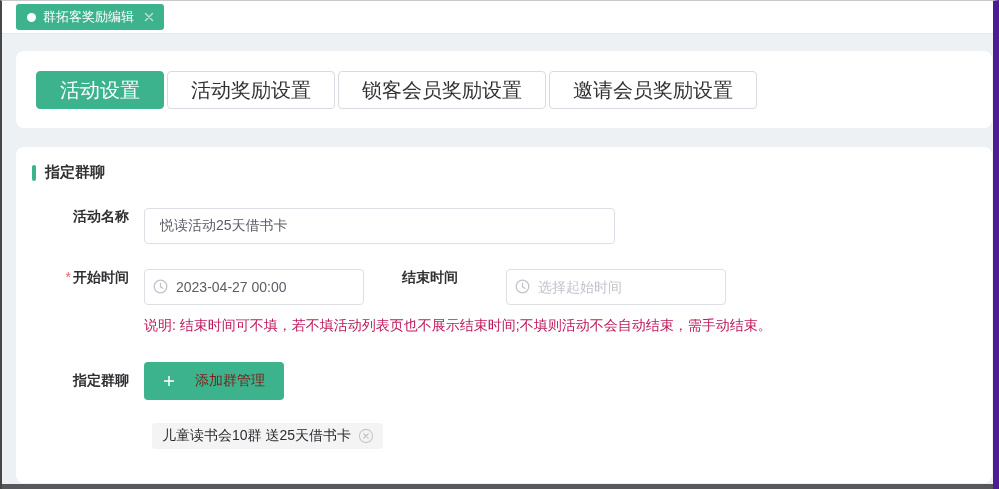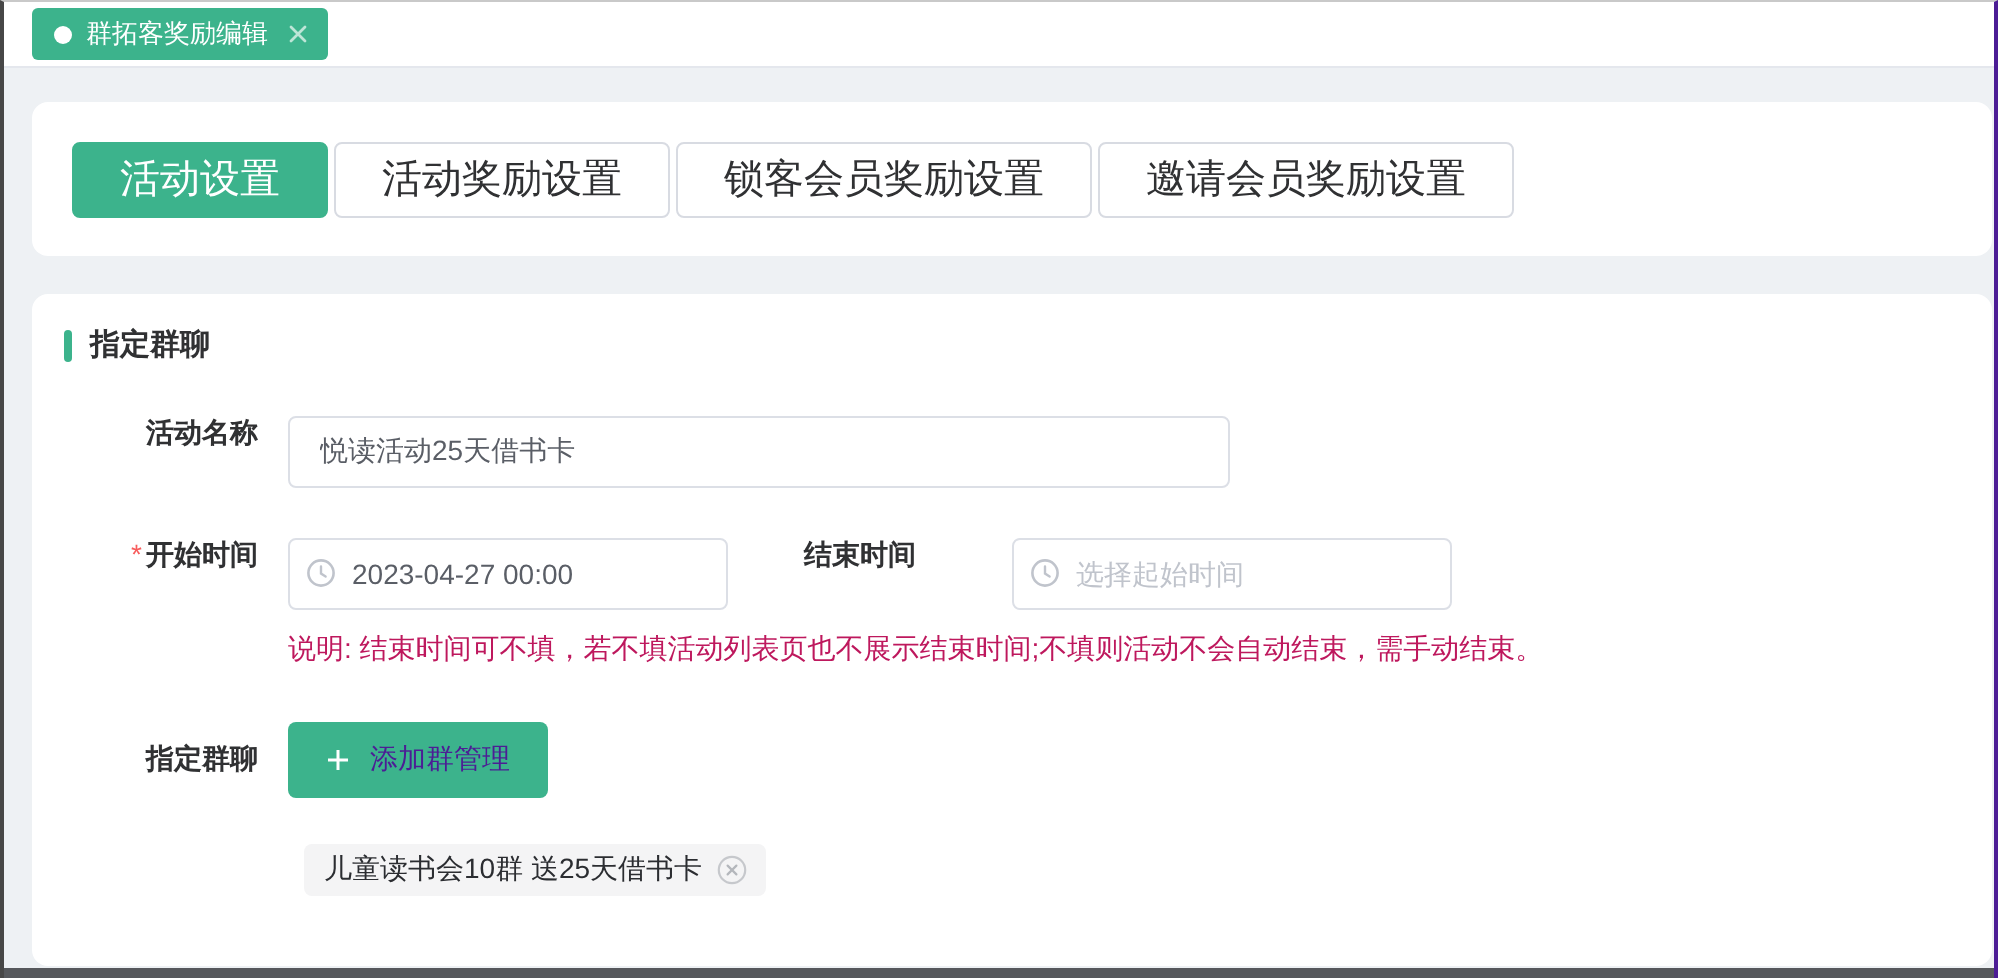--- a/index.html
+++ b/index.html
@@ -1,21 +1,21 @@
 <!DOCTYPE html>
 <html><head>
 <meta charset="utf-8">
 <style>
   * { margin:0; padding:0; box-sizing:border-box; }
   html,body { background:#dfe1e4; }
   body { font-family:"Liberation Sans","DejaVu Sans",sans-serif; }
 
   .screen{
     position:relative; width:999px; height:489px; background:#eef1f4;
-    border-left:2px solid #474747; border-right:2px solid #4c1d95; border-top:1px solid #c9c9c9;
+    border-left:2px solid #474747; border-right:6px solid #4c1d95; border-top:1px solid #c9c9c9;
     overflow:hidden;
   }
 
   
   .topbar{
     height:33px; background:#ffffff; border-bottom:1px solid #e4e7ed;
     display:flex; align-items:center; padding-left:14px;
   }
   .top-tag{
     height:26px; display:inline-flex; align-items:center; gap:7px;
@@ -73,22 +73,22 @@
   .date-wrap .clock{ position:absolute; left:9px; top:10px; }
   .date-input{ width:220px; padding:0 10px 0 31px; }
   .end-label{ width:auto; margin-left:38px; padding-right:0; margin-right:48px; }
 
   .note-row{ margin-top:11px; padding-left:112px; }
   .note{ font-size:14px; color:#be185d; }
 
   .row-group{ margin-top:27px; align-items:flex-start; }
   .row-group .form-label{ padding-top:10px; }
   .add-btn{
-    height:38px; display:inline-flex; align-items:center; gap:10px;
-    background:#3cb38c; color:#4c1d95; border:none; border-radius:4px;
+    height:38px; display:inline-flex; align-items:center; gap:20px;
+    background:#3cb38c; color:#7f1d1d; border:none; border-radius:4px;
     padding:0 19px; font-size:14px; cursor:pointer;
     font-family:"Liberation Sans","DejaVu Sans",sans-serif;
   }
 
   .tag-row{ margin-top:23px; padding-left:120px; }
   .group-tag{
     display:inline-flex; align-items:center; gap:7px; height:26px;
     background:#f4f4f5; border-radius:4px; padding:0 9px 0 10px;
     font-size:14px; color:#2b2d31;
   }

